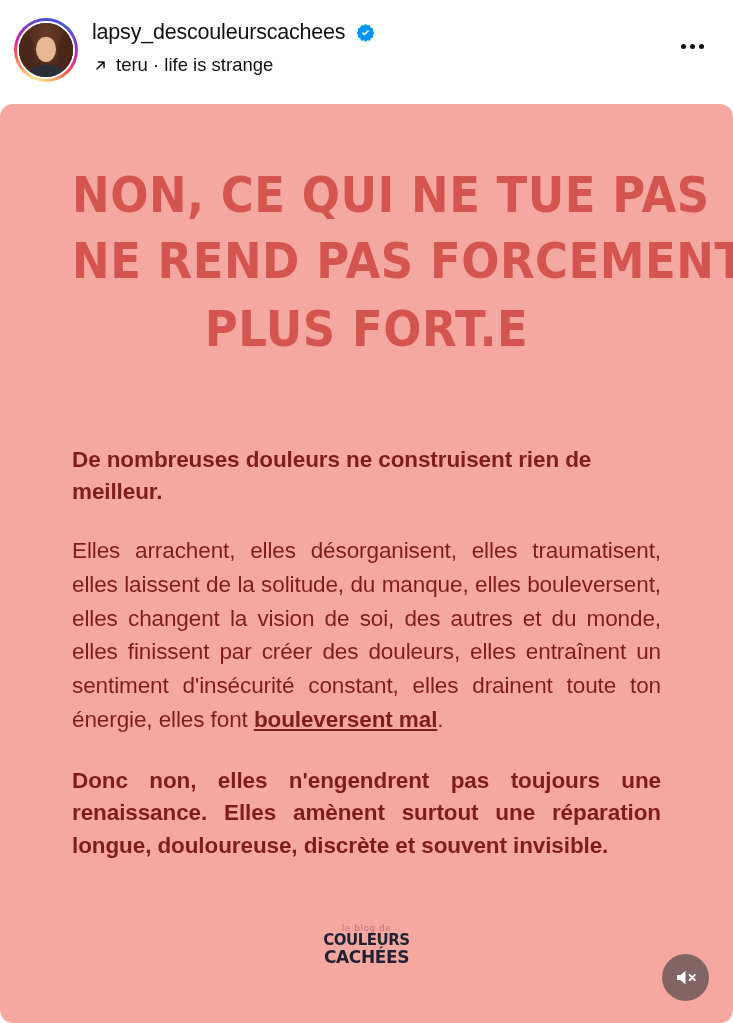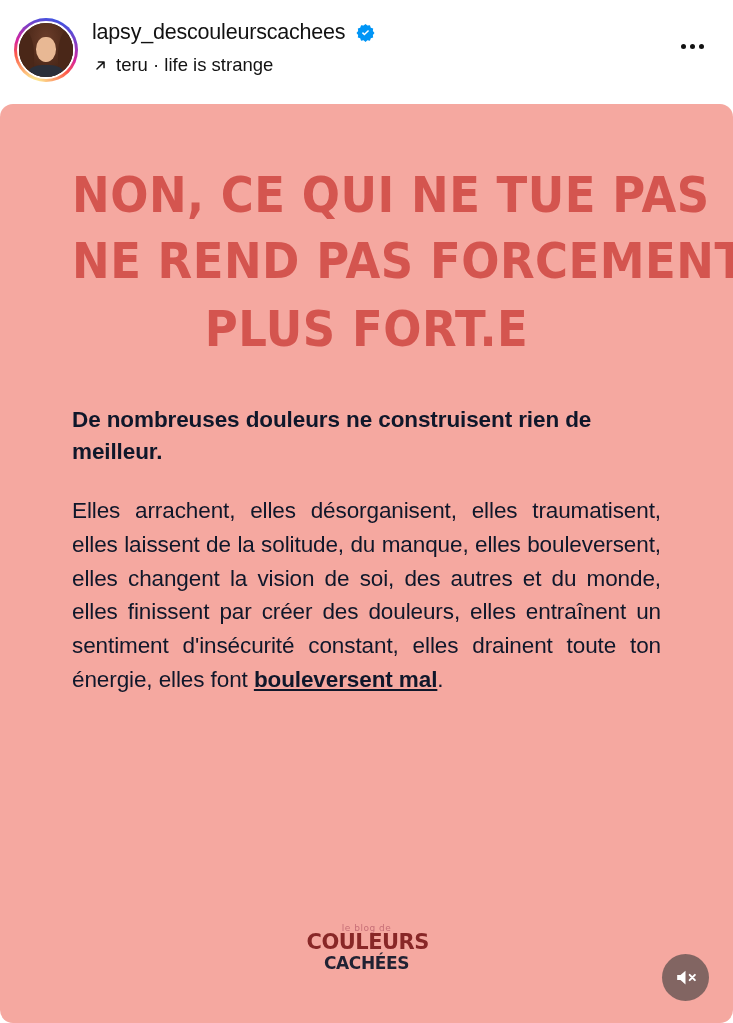--- a/index.html
+++ b/index.html
@@ -152,22 +152,22 @@
     font-size: 45px;
     line-height: 1.32;
     letter-spacing: 0.5px;
     text-transform: uppercase;
     transform: scaleY(1.12);
     transform-origin: top center;
   }
   .headline .l { display: block; white-space: nowrap; }
 
   .body-block {
-    margin-top: 64px;
-    color: #0f172a;
+    margin-top: 104px;
+    color: #7f1d1d;
   }
   .p-bold {
     font-size: 22.5px;
     font-weight: bold;
     line-height: 1.42;
     letter-spacing: -0.1px;
   }
   .p-reg {
     margin-top: 26px;
     font-size: 22.5px;
@@ -198,23 +198,23 @@
   }
   .wm-top {
     font-family: "DejaVu Sans", sans-serif;
     font-size: 9px;
     color: #c46a74;
     letter-spacing: 0.5px;
   }
   .wm-main {
     font-family: "DejaVu Sans", sans-serif;
     font-weight: bold;
-    font-size: 21px;
+    font-size: 15px;
     line-height: 0.95;
-    color: #7f1d1d;
+    color: #0f172a;
     letter-spacing: -0.5px;
   }
   .wm-sub {
     font-family: "DejaVu Sans", sans-serif;
     font-weight: bold;
     font-size: 17px;
     color: #0f172a;
     letter-spacing: -0.4px;
   }
 
@@ -280,20 +280,21 @@
 
       <div class="headline">
         <span class="l">NON, CE QUI NE TUE PAS</span>
         <span class="l">NE REND PAS FORCEMENT</span>
         <span class="l">PLUS FORT.E</span>
       </div>
 
       <div class="body-block">
         <p class="p-bold">De nombreuses douleurs ne construisent rien de meilleur.</p>
         <p class="p-reg"><span>Elles arrachent, elles désorganisent, elles traumatisent, elles laissent de la solitude, du manque, elles bouleversent, elles changent la vision de soi, des autres et du monde, elles finissent par créer des douleurs, elles entraînent un sentiment d'insécurité constant, elles drainent toute ton énergie, elles font </span><u>bouleversent mal</u><span>.</span></p>
+        <p class="p-bold2">Donc non, elles n'engendrent pas toujours une renaissance. Elles amènent surtout une réparation longue, douloureuse, discrète et souvent invisible.</p>
       </div>
     </div>
 
     <div class="watermark">
       <div class="wm-top">le blog de</div>
       <div class="wm-main">COULEURS</div>
       <div class="wm-sub">CACHÉES</div>
     </div>
 
     <div class="mute-btn">

